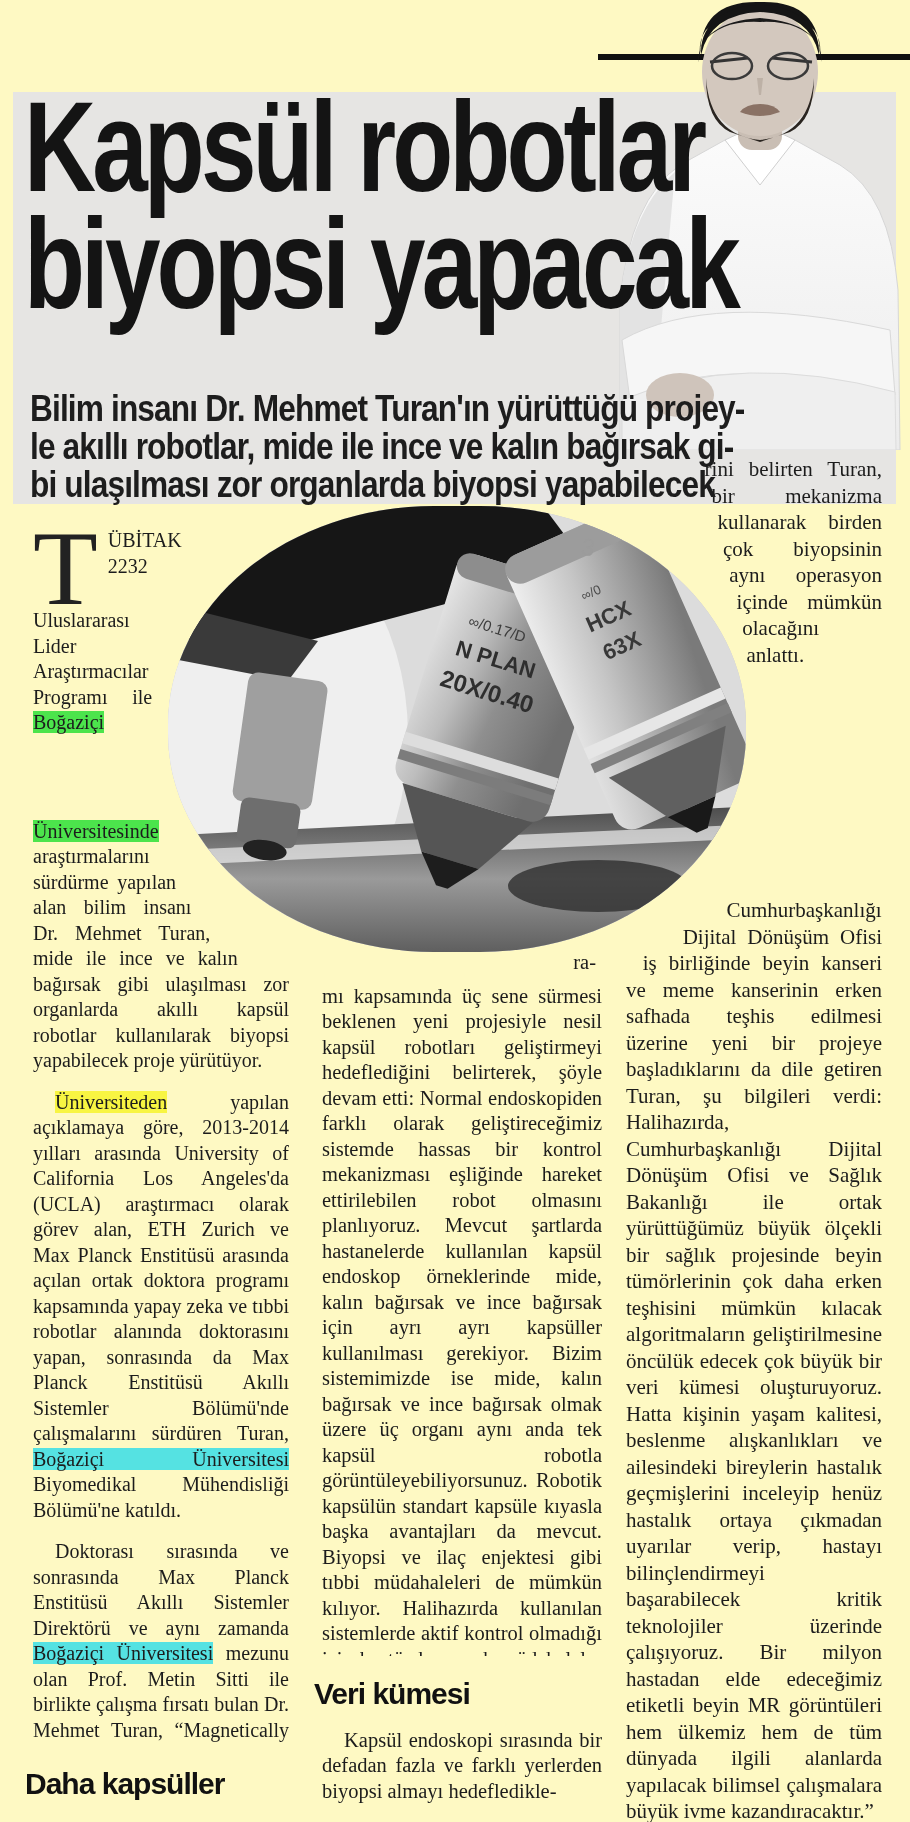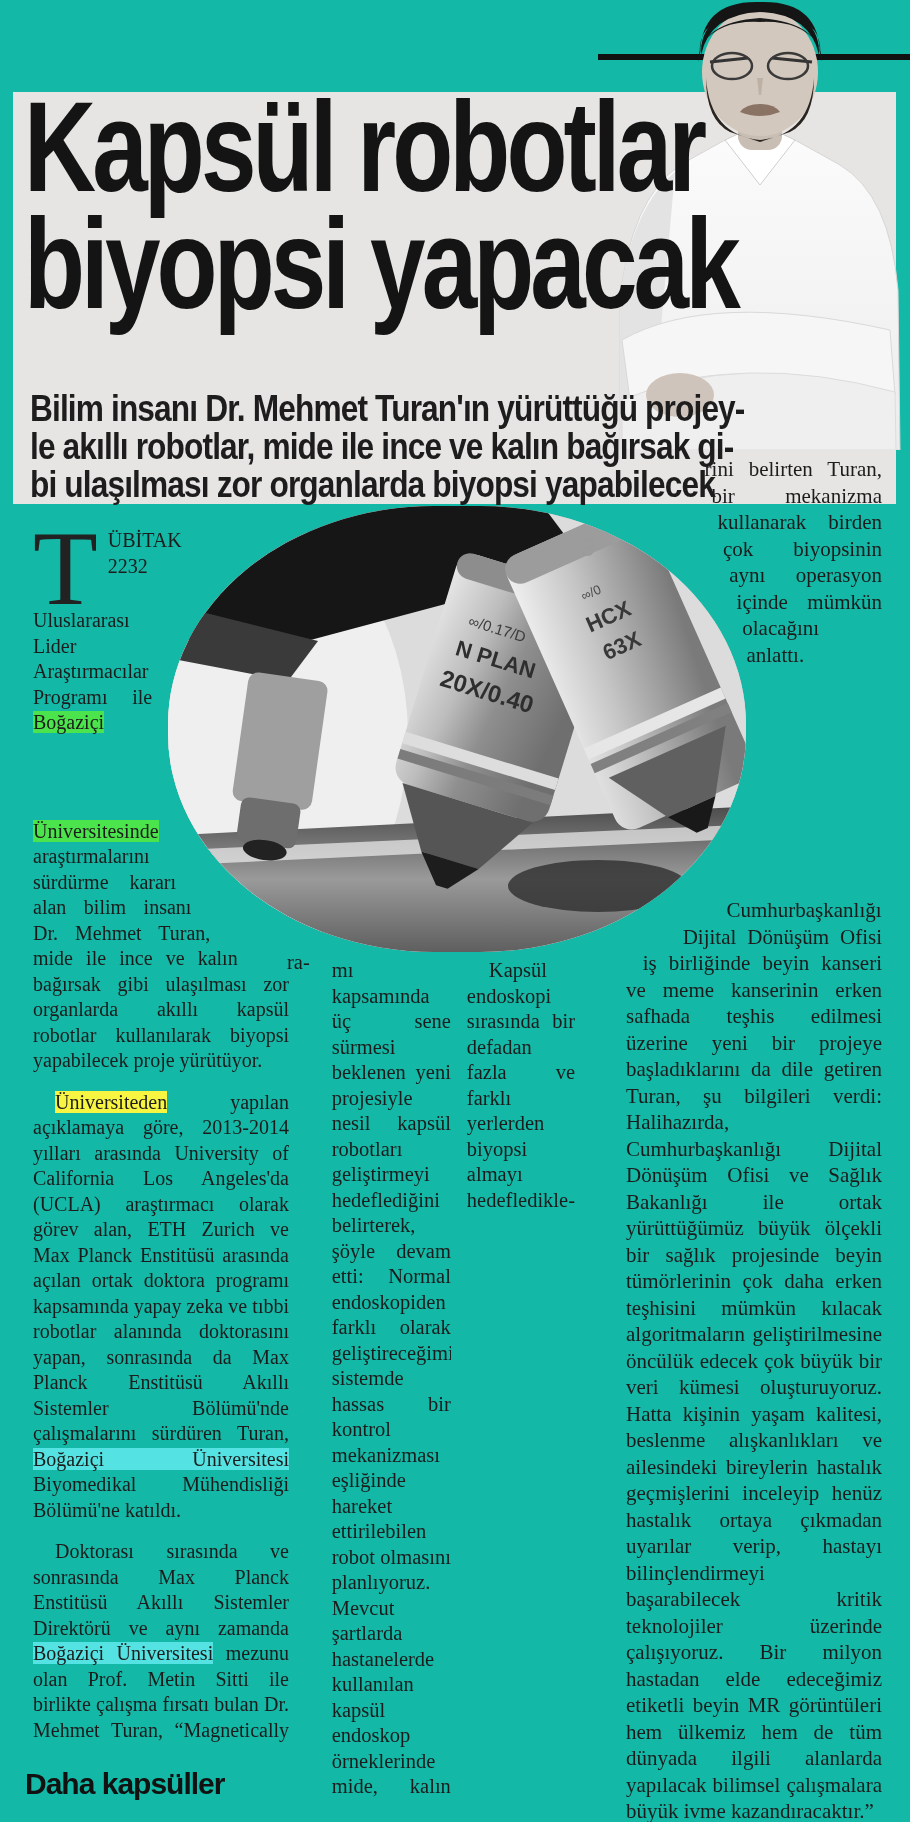--- a/index.html
+++ b/index.html
@@ -1,36 +1,36 @@
 <!DOCTYPE html>
 <html lang="tr"><head>
 <meta charset="utf-8">
 <style>
   html,body{margin:0;padding:0;background:#888;}
-  #page{position:relative;width:910px;height:1822px;background:#14b8a6;overflow:hidden;
+  #page{position:relative;width:910px;height:1822px;background:#fef9c3;overflow:hidden;
         font-family:"Liberation Serif",serif;color:#1c1c1c;}
   
   #top-rule{position:absolute;left:598px;top:54px;width:312px;height:6px;background:#111;z-index:1;}
   #gray-box{position:absolute;left:13px;top:92px;width:883px;height:412px;background:#E6E5E3;z-index:0;}
   #portrait{position:absolute;left:560px;top:0;width:350px;height:450px;z-index:2;}
   #headline{position:absolute;left:24px;top:88px;z-index:3;transform:scaleX(.78);transform-origin:left top;
             font-family:"Liberation Sans",sans-serif;font-weight:900;font-size:128px;line-height:117px;
             letter-spacing:-5px;color:#141414;white-space:nowrap;}
   #subhead{position:absolute;left:30px;top:390px;width:840px;z-index:3;transform:scaleX(.88);transform-origin:left top;
            font-family:"Liberation Sans",sans-serif;font-weight:700;font-size:36px;line-height:38px;
            color:#1d1d1d;white-space:pre-line;letter-spacing:-1px;}
   
   #scope-photo{position:absolute;left:168px;top:506px;width:578px;height:446px;z-index:2;
                border-radius:46%/49%;overflow:hidden;background:#c9c9c9;}
   
   .col{position:absolute;text-align:justify;}
   #col1{left:25px;top:520px;width:272px;height:1290px;font-size:20px;line-height:25.5px;
         display:flex;flex-direction:column;}
-  #col2{left:287px;top:950px;width:296px;height:862px;font-size:20.5px;line-height:25.5px;
-        display:flex;flex-direction:row;}
+  #col2{left:314px;top:950px;width:296px;height:862px;font-size:20.5px;line-height:25.5px;
+        display:flex;flex-direction:column;}
   #col3{left:618px;top:448px;width:272px;font-size:21px;line-height:26.5px;}
   .col p{margin:8px;}
   .col p.indent{text-indent:22px;}
   .grow{flex:1 1 auto;overflow:hidden;}
   .dropcap{float:left;font-size:106px;line-height:78px;height:78px;padding:2px 10px 0 0;
            font-family:"Liberation Serif",serif;color:#222;}
   .sub-heading{font-family:"Liberation Sans",sans-serif;font-weight:800;font-size:30px;line-height:32px;
                letter-spacing:-1px;color:#111;margin:14px 0 10px 0;text-align:left;flex:0 0 auto;}
   .lead-frag{display:block;text-align:right;padding-right:14px;}
   
@@ -159,30 +159,31 @@
         <text x="452" y="144" font-family="Liberation Sans, sans-serif" font-size="22" font-weight="bold" fill="#383838">63X</text>
       </g>
 
       <text x="412" y="48" font-family="Liberation Sans, sans-serif" font-size="24" fill="#9b9b9b" transform="rotate(12 412 48)">3</text>
     </svg>
   </div>
 
   <div id="col1" class="col">
     <p>
       <span class="wrap-spacer-right"></span>
-      <span class="dropcap">T</span><span><span>ÜBİTAK 2232 Uluslararası Lider Araştırmacılar Programı ile </span><span class="hl-green">Boğaziçi Üniversitesinde</span><span> araştırmalarını sürdürme kararı alan bilim insanı Dr. Mehmet Turan, mide ile ince ve kalın bağırsak gibi ulaşılması zor organlarda akıllı kapsül robotlar kullanılarak biyopsi yapabilecek proje yürütüyor.</span></span>
+      <span class="dropcap">T</span><span><span>ÜBİTAK 2232 Uluslararası Lider Araştırmacılar Programı ile </span><span class="hl-green">Boğaziçi Üniversitesinde</span><span> araştırmalarını sürdürme yapılan alan bilim insanı Dr. Mehmet Turan, mide ile ince ve kalın bağırsak gibi ulaşılması zor organlarda akıllı kapsül robotlar kullanılarak biyopsi yapabilecek proje yürütüyor.</span></span>
     </p>
     <p class="indent"><span class="hl-yellow">Üniversiteden</span><span> yapılan açıklamaya göre, 2013-2014 yılları arasında University of California Los Angeles'da (UCLA) araştırmacı olarak görev alan, ETH Zurich ve Max Planck Enstitüsü arasında açılan ortak doktora programı kapsamında yapay zeka ve tıbbi robotlar alanında doktorasını yapan, sonrasında da Max Planck Enstitüsü Akıllı Sistemler Bölümü'nde çalışmalarını sürdüren Turan, </span><span class="hl-cyan">Boğaziçi Üniversitesi</span><span> Biyomedikal Mühendisliği Bölümü'ne katıldı.</span></p>
     <p class="indent grow"><span>Doktorası sırasında ve sonrasında Max Planck Enstitüsü Akıllı Sistemler Direktörü ve aynı zamanda </span><span class="hl-cyan">Boğaziçi Üniversitesi</span><span> mezunu olan Prof. Metin Sitti ile birlikte çalışma fırsatı bulan Dr. Mehmet Turan, “Magnetically Actuated AI-Powered Endoscopic Capsule Robot for Targeted Drug Delivery and Multiple Biopsy Operations” başlıklı projesi kapsamında sindirim sistemi organlarında görüntüleme, ilaç enjektesi, biyopsi ve hatta ameliyatlarda kullanılmak üzere yapay zeka temelli hassas medikal robotlar geliştirmek üzere çalışıyor.</span></p>
     <h3 class="sub-heading">Daha kapsüller</h3>
   </div>
 
   <div id="col2" class="col">
     <span class="lead-frag">ra-</span>
     <p class="grow">mı kapsamında üç sene sürmesi beklenen yeni projesiyle nesil kapsül robotları geliştirmeyi hedeflediğini belirterek, şöyle devam etti: Normal endoskopiden farklı olarak geliştireceğimiz sistemde hassas bir kontrol mekanizması eşliğinde hareket ettirilebilen robot olmasını planlıyoruz. Mevcut şartlarda hastanelerde kullanılan kapsül endoskop örneklerinde mide, kalın bağırsak ve ince bağırsak için ayrı ayrı kapsüller kullanılması gerekiyor. Bizim sistemimizde ise mide, kalın bağırsak ve ince bağırsak olmak üzere üç organı aynı anda tek kapsül robotla görüntüleyebiliyorsunuz. Robotik kapsülün standart kapsüle kıyasla başka avantajları da mevcut. Biyopsi ve ilaç enjektesi gibi tıbbi müdahaleleri de mümkün kılıyor. Halihazırda kullanılan sistemlerde aktif kontrol olmadığı için bu tür karmaşık müdahaleler yapmak imkansız. Bu da kapsülün sadece bir görüntüleme aracı olarak kalmasına sebep oluyor ve hastanelerde kullanım alanını çok sınırlandırıyor.</p>
+    <h3 class="sub-heading">Veri kümesi</h3>
     <p class="indent">Kapsül endoskopi sırasında bir defadan fazla ve farklı yerlerden biyopsi almayı hedefledikle-</p>
   </div>
 
   <div id="col3" class="col">
     <span class="wrap-spacer-left"></span>
     <p>rini belirten Turan, bir mekanizma kullanarak birden çok biyopsinin aynı operasyon içinde mümkün olacağını anlattı.</p>
     <p class="indent">Cumhurbaşkanlığı Dijital Dönüşüm Ofisi iş birliğinde beyin kanseri ve meme kanserinin erken safhada teşhis edilmesi üzerine yeni bir projeye başladıklarını da dile getiren Turan, şu bilgileri verdi: Halihazırda, Cumhurbaşkanlığı Dijital Dönüşüm Ofisi ve Sağlık Bakanlığı ile ortak yürüttüğümüz büyük ölçekli bir sağlık projesinde beyin tümörlerinin çok daha erken teşhisini mümkün kılacak algoritmaların geliştirilmesine öncülük edecek çok büyük bir veri kümesi oluşturuyoruz. Hatta kişinin yaşam kalitesi, beslenme alışkanlıkları ve ailesindeki bireylerin hastalık geçmişlerini inceleyip henüz hastalık ortaya çıkmadan uyarılar verip, hastayı bilinçlendirmeyi başarabilecek kritik teknolojiler üzerinde çalışıyoruz. Bir milyon hastadan elde edeceğimiz etiketli beyin MR görüntüleri hem ülkemiz hem de tüm dünyada ilgili alanlarda yapılacak bilimsel çalışmalara büyük ivme kazandıracaktır.”</p>
   </div>
 
 </div>

